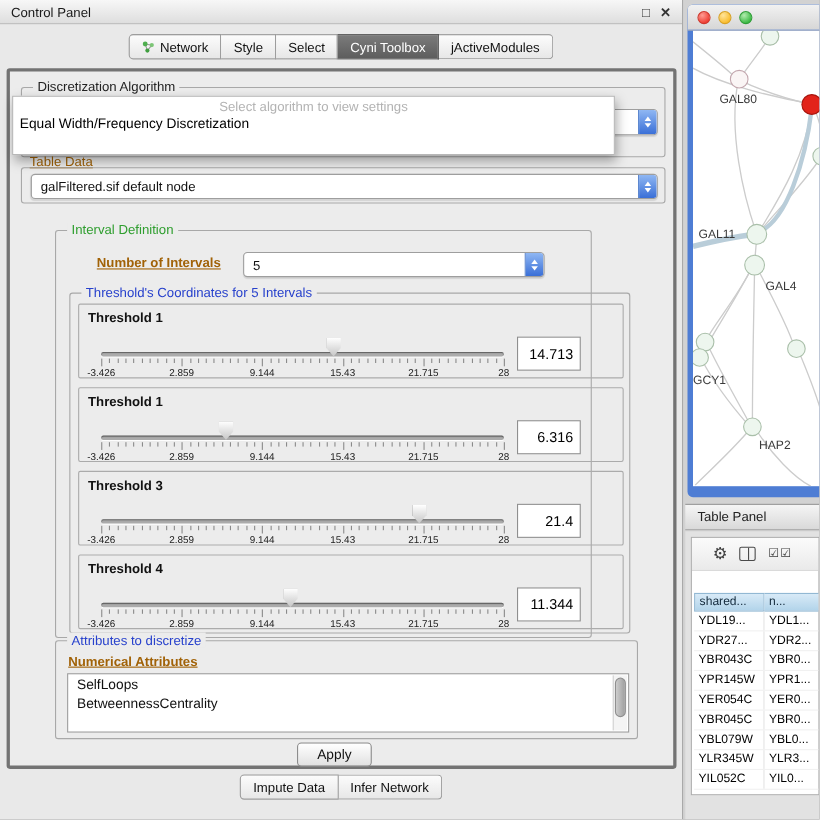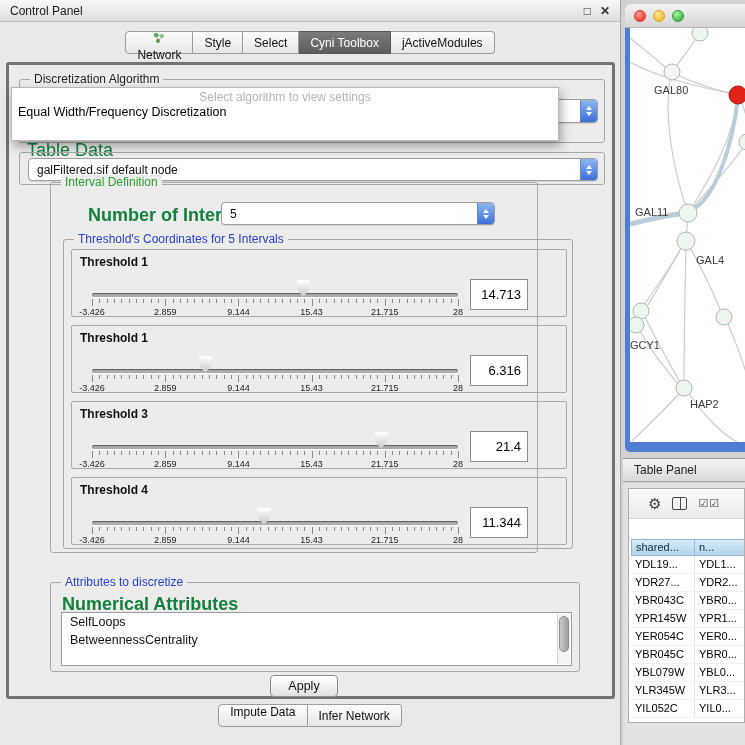--- a/index.html
+++ b/index.html
@@ -7,31 +7,31 @@
   .screen{position:relative;width:745px;height:745px;overflow:hidden;background:#d2d2d2;}
 
   
   .control-panel{position:absolute;left:0;top:0;width:621px;height:745px;background:#e9e9e9;border-right:1px solid #a9a9a9;}
   .cp-titlebar{position:absolute;left:0;top:0;right:0;height:22px;background:linear-gradient(#f7f7f7,#dedede);border-bottom:1px solid #bdbdbd;display:flex;align-items:center;padding:0 10px;font-size:12px;color:#1a1a1a;}
   .cp-winbtns{margin-left:auto;display:flex;gap:9px;color:#333;font-size:12px;font-weight:bold;}
   .tabbar{position:absolute;left:0;right:0;display:flex;justify-content:center;}
   .tabbar.top{top:31px;}
   .tabbar.bottom{top:704px;}
   .tab{height:23px;display:flex;align-items:center;gap:4px;padding:0 11px;font-size:12px;color:#111;background:linear-gradient(#fcfcfc,#e7e7e7);border:1px solid #9d9d9d;border-left:none;white-space:nowrap;}
-  .tab:first-child{border-left:1px solid #9d9d9d;border-radius:4px 0 0 4px;flex-direction:column;}
+  .tab:first-child{border-left:1px solid #9d9d9d;border-radius:4px 0 0 4px;}
   .tab:last-child{border-radius:0 4px 4px 0;}
   .tab.selected{background:linear-gradient(#7b7b7b,#5d5d5d);color:#fff;border-color:#555;}
   .tab-icon{display:flex;align-items:center;}
 
   .inner{position:absolute;left:6px;top:62px;width:609px;height:637px;background:#ececec;border:3px solid #737373;border-radius:3px;}
   .group{position:absolute;border:1px solid #a8a8a8;border-radius:3px;}
   .legend{position:absolute;top:-8px;left:10px;background:#ececec;padding:0 4px;font-size:12px;color:#222;white-space:nowrap;}
   .legend.green{color:#2f9e2f;}
   .legend.blue{color:#2741cc;}
-  .label{position:absolute;font-size:18px;color:#15803d;white-space:nowrap;}
+  .label{position:absolute;font-size:12px;color:#a16207;white-space:nowrap;text-decoration:underline;}
   .label.bold{font-weight:bold;}
 
   .combobox{position:absolute;display:flex;align-items:center;background:#fff;border:1px solid #9e9e9e;border-radius:4px;overflow:hidden;box-shadow:0 1px 1px rgba(0,0,0,.10);}
   .combobox .val{flex:1;font-size:12px;color:#111;padding:0 8px;white-space:nowrap;overflow:hidden;}
   .combobox .stepper{width:17px;align-self:stretch;background:linear-gradient(#8fb7f3,#3a6fd7);display:flex;flex-direction:column;align-items:center;justify-content:center;gap:2px;border-left:1px solid #5d87cf;}
   .combobox .stepper i{display:block;width:0;height:0;border-left:3.5px solid transparent;border-right:3.5px solid transparent;}
   .combobox .stepper .up{border-bottom:4px solid #fff;}
   .combobox .stepper .down{border-top:4px solid #fff;}
 
   .overlay{position:absolute;left:2px;top:22px;width:548px;height:54px;background:#fff;border:1px solid #b7b7b7;box-shadow:2px 5px 10px rgba(0,0,0,.35);z-index:20;}
@@ -149,21 +149,21 @@
       <div class="group" style="left:10px;top:87px;width:586px;height:33px;">
         <div class="combobox" style="left:8px;top:5px;width:570px;height:23px;">
           <span class="val">galFiltered.sif default node</span>
           <span class="stepper">
               <i class="up"></i>
               <i class="down"></i>
             </span>
         </div>
       </div>
 
-      <div class="group" style="left:41px;top:117px;width:488px;height:371px;">
+      <div class="group" style="left:41px;top:144px;width:488px;height:371px;">
         <span class="legend green">Interval Definition</span>
         <div class="label bold" style="left:37px;top:22px;">Number of Intervals</div>
         <div class="combobox" style="left:170px;top:19px;width:274px;height:23px;">
           <span class="val">5</span>
           <span class="stepper">
               <i class="up"></i>
               <i class="down"></i>
             </span>
         </div>
         <div class="group" style="left:12px;top:56px;width:510px;height:310px;">

